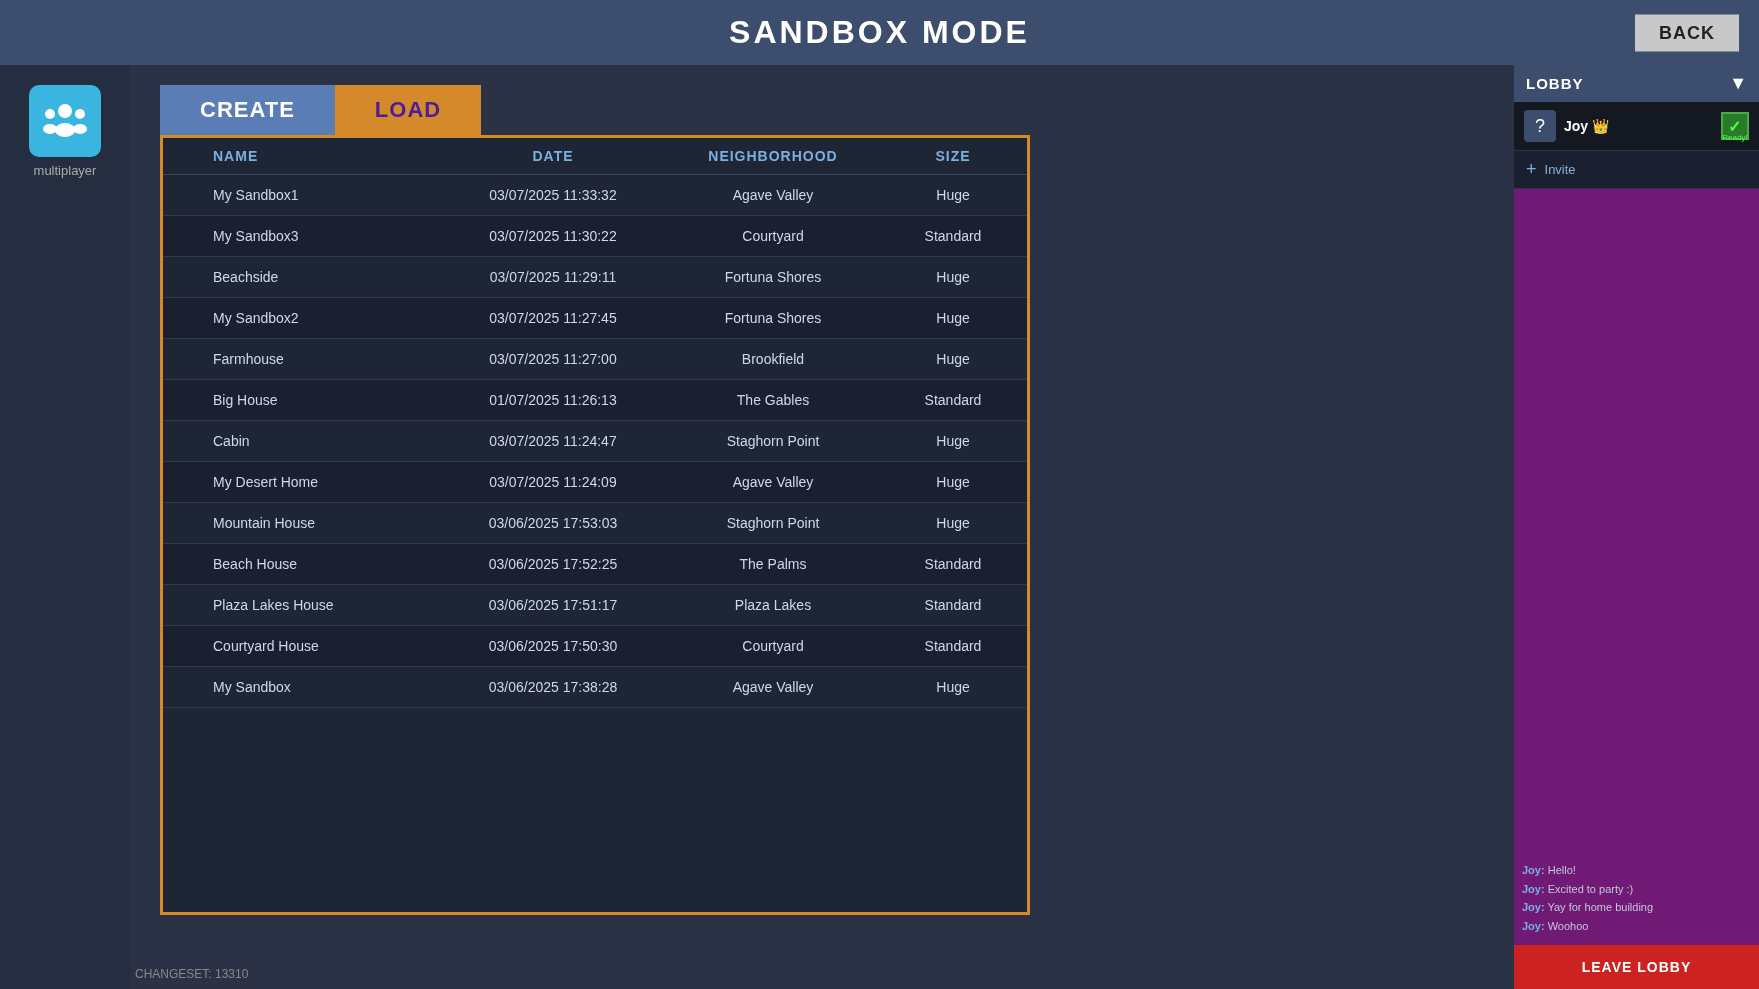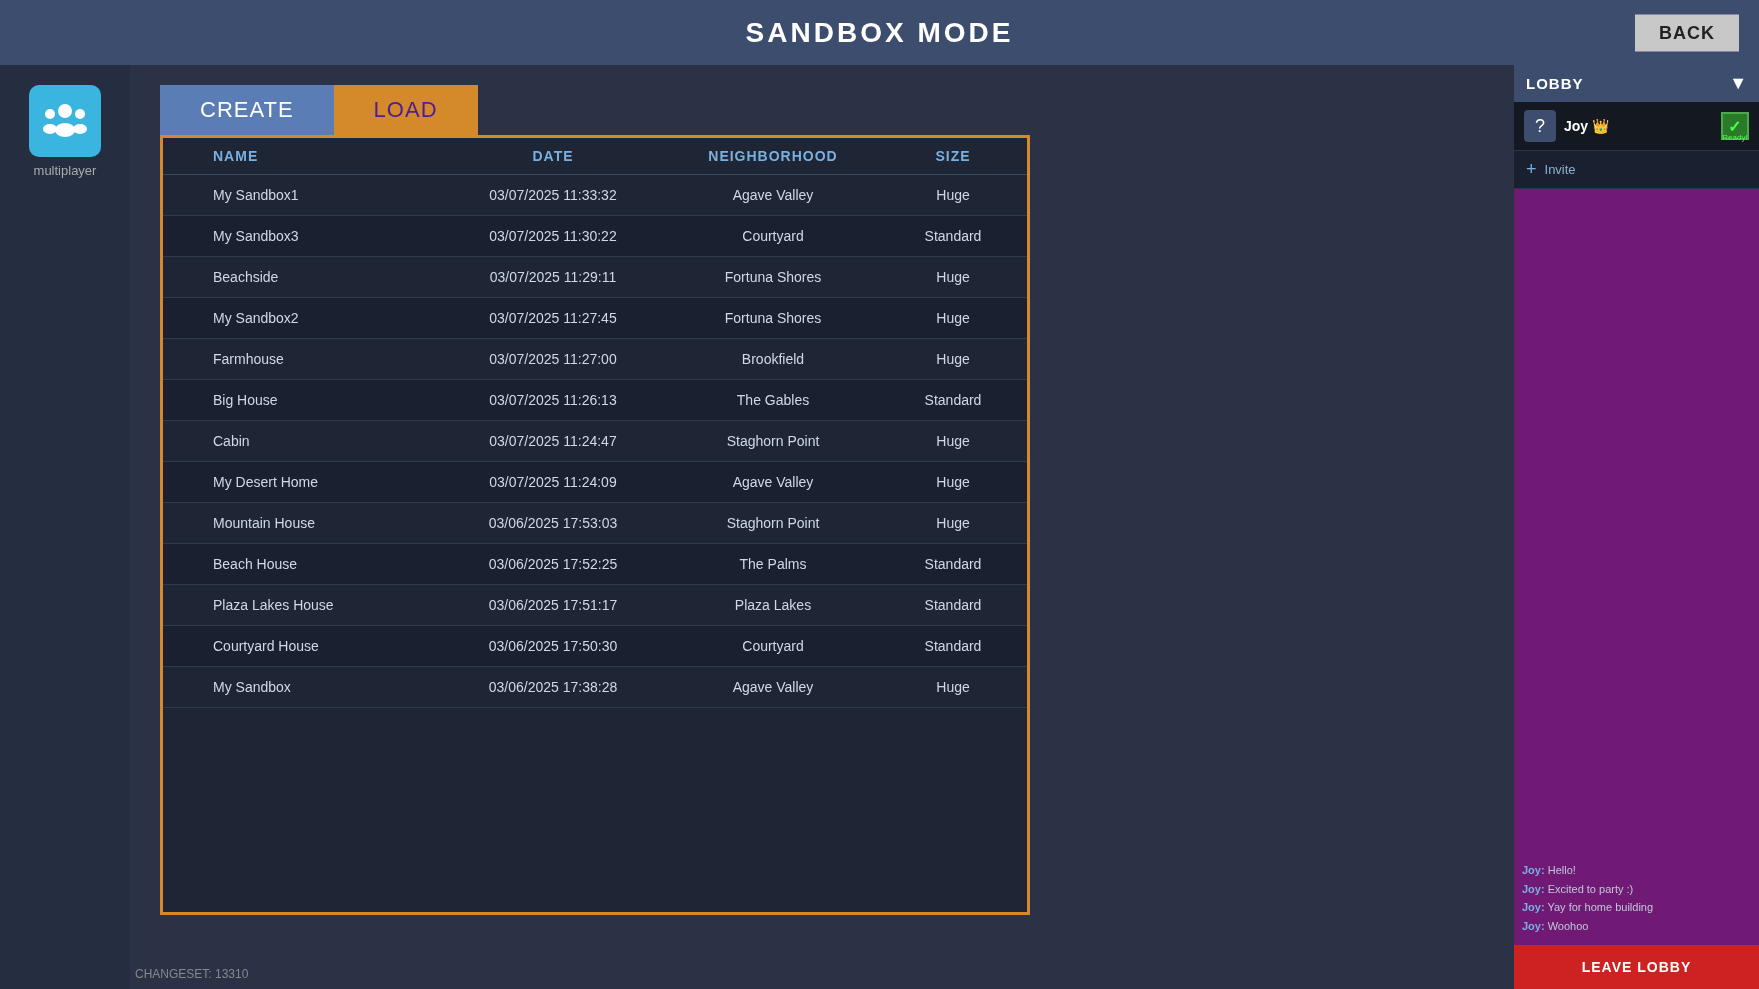--- a/index.html
+++ b/index.html
@@ -17,21 +17,21 @@
       width: 100%;
       height: 65px;
       background-color: #3d4d6e;
       display: flex;
       align-items: center;
       justify-content: center;
       position: relative;
     }
     #header-title {
       color: white;
-      font-size: 28px;
+      font-size: 32px;
       font-weight: bold;
       letter-spacing: 3px;
     }
     #back-button {
       position: absolute;
       right: 20px;
       top: 50%;
       transform: translateY(-50%);
       background-color: #c8c8c8;
       color: #222;
@@ -88,21 +88,21 @@
     }
 
     
     #tabs {
       display: flex;
       margin-bottom: 0;
     }
     .tab {
       padding: 12px 40px;
       font-size: 22px;
-      font-weight: normal;
+      font-weight: bold;
       cursor: pointer;
       letter-spacing: 1px;
     }
     .tab-create {
       background-color: #5a7db5;
       color: white;
     }
     .tab-load {
       background-color: #d4892a;
       color: #4c1d95;
@@ -415,21 +415,21 @@
       <div class="td">Huge</div>
     </div>
         <div class="table-row">
       <div class="td">Farmhouse</div>
       <div class="td">03/07/2025  11:27:00</div>
       <div class="td">Brookfield</div>
       <div class="td">Huge</div>
     </div>
         <div class="table-row">
       <div class="td">Big House</div>
-      <div class="td">03/07/2025  11:26:13</div>
+      <div class="td">01/07/2025  11:26:13</div>
       <div class="td">The Gables</div>
       <div class="td">Standard</div>
     </div>
         <div class="table-row">
       <div class="td">Cabin</div>
       <div class="td">03/07/2025  11:24:47</div>
       <div class="td">Staghorn Point</div>
       <div class="td">Huge</div>
     </div>
         <div class="table-row">

